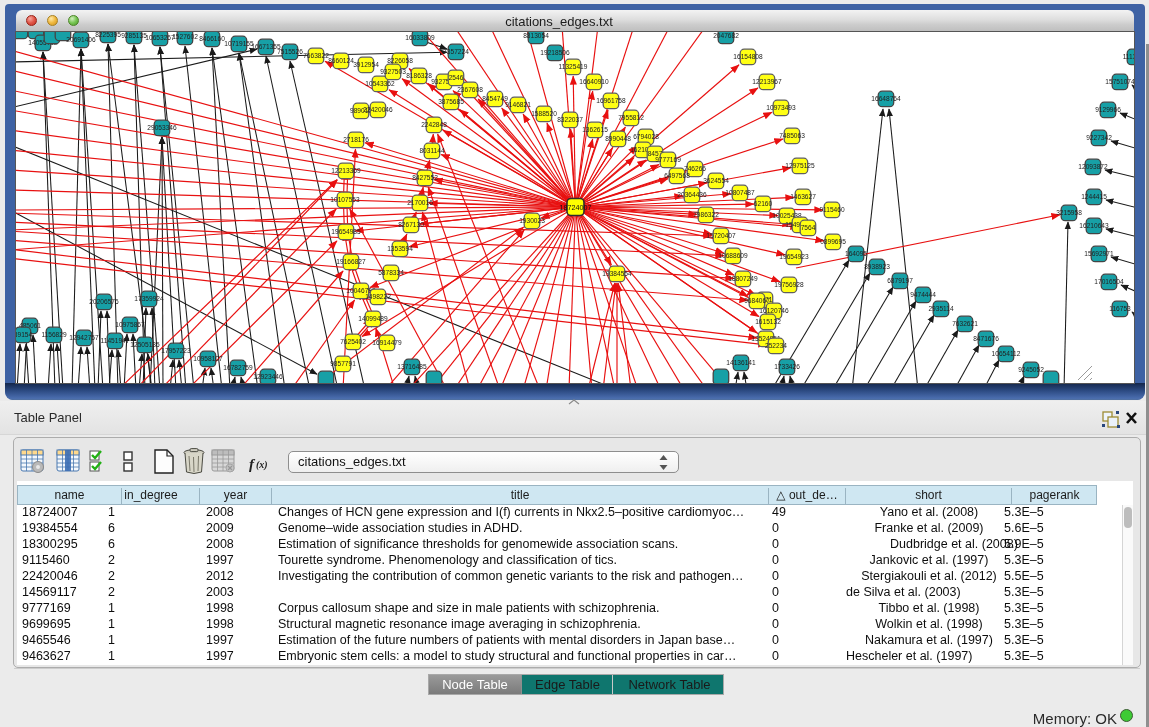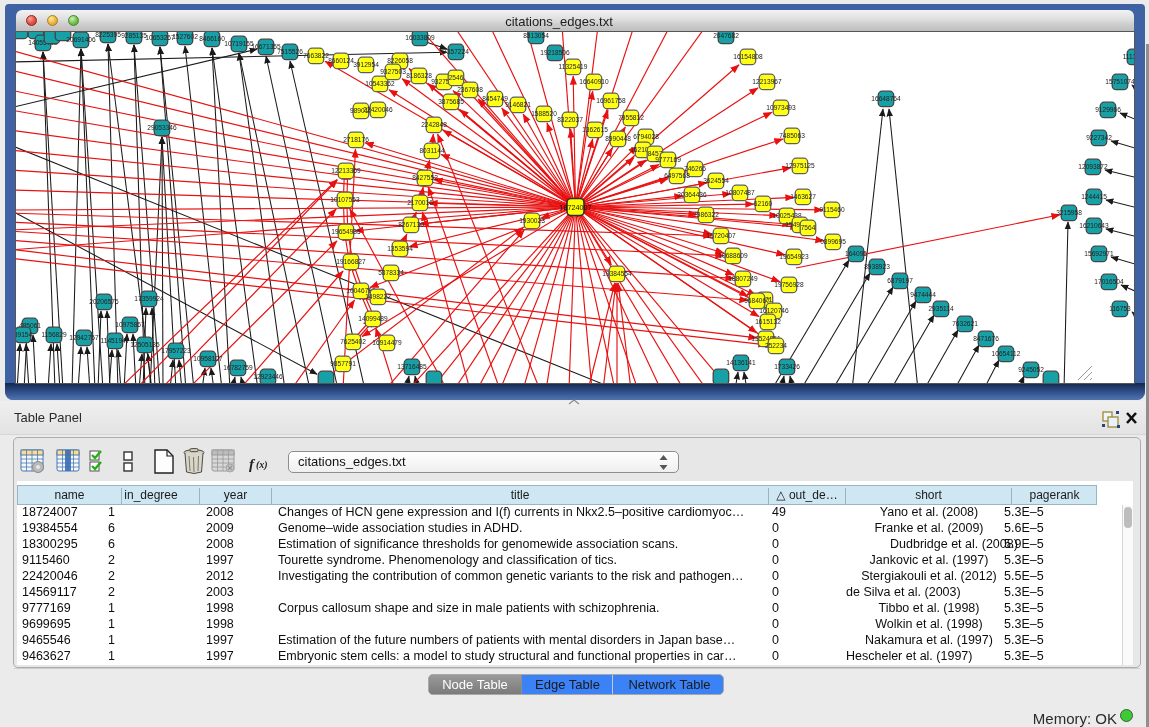--- a/index.html
+++ b/index.html
@@ -14,21 +14,21 @@
 #tptitle{left:14px;top:410px;font-size:13px;color:#2a2a2a}
 #container{left:13px;top:437px;width:1128px;height:231px;background:#e7e7e7;border:1px solid #acacac;border-radius:5px}
 #dropdown{left:288px;top:451px;width:391px;height:22px;background:linear-gradient(#ffffff,#efefef);border:1px solid #8e8e8e;border-radius:5px;font-size:13px;color:#111;line-height:20px;padding-left:9px}
 #tablebg{left:17px;top:481px;width:1116px;height:184px;background:#fff}
 #thead{left:17px;top:485px;width:1080px;height:20px;background:#cfe7f2;border:1px solid #9ab4c2}
 .hc{position:absolute;top:2px;font-size:12px;color:#1b1b1b;text-align:center;border-right:1px solid #9ab4c2;height:16px}
 .row{position:absolute;left:0;width:1120px;height:16px;font-size:12.5px;color:#0d0d0d}
 .row span{position:absolute;top:0;white-space:nowrap}
 #sbar{left:1122px;top:505px;width:11px;height:160px;background:#fafafa;border-left:1px solid #d5d5d5}
 #sthumb{left:1123.5px;top:507px;width:8px;height:21px;background:#bdbdbd;border-radius:4px}
-#tabs{left:428px;top:674px;width:296px;height:21px;background:#3b82f6;border:1px solid #a8a8a8;border-radius:5px;overflow:hidden}
+#tabs{left:428px;top:674px;width:296px;height:21px;background:#0f766e;border:1px solid #a8a8a8;border-radius:0;overflow:hidden}
 .seg{position:absolute;top:0;height:21px;font-size:13px;text-align:center;line-height:20px;color:#1a1a1a}
 #memory{right:32px;top:710px;font-size:15px;color:#2a2a2a}
 #memdot{left:1120px;top:709px;width:13px;height:13px;border-radius:50%;background:#3dcb35;border:1.5px solid #3c5c33}
 #grip{left:567px;top:399px;width:14px;height:6px}
 </style></head>
 <body>
 <div class="abs" id="frame"></div>
 <div class="abs" id="frameband"></div>
 <div class="abs" id="titlebar"></div>
 <div class="abs" id="title">citations_edges.txt</div>
@@ -675,20 +675,21 @@
     <span style="left:206px">1998</span>
     <span style="left:278px;width:486px;overflow:hidden;white-space:nowrap">Corpus callosum shape and size in male patients with schizophrenia.</span>
     <span style="left:772px">0</span>
     <span style="left:846px;width:166px;text-align:center">Tibbo et al. (1998)</span>
     <span style="left:1004px">5.3E–5</span>
   </div>
 <div class="row" style="top:617px">
     <span style="left:22px">9699695</span>
     <span style="left:108px">1</span>
     <span style="left:206px">1998</span>
+    <span style="left:278px;width:486px;overflow:hidden;white-space:nowrap">Structural magnetic resonance image averaging in schizophrenia.</span>
     <span style="left:772px">0</span>
     <span style="left:846px;width:166px;text-align:center">Wolkin et al. (1998)</span>
     <span style="left:1004px">5.3E–5</span>
   </div>
 <div class="row" style="top:633px">
     <span style="left:22px">9465546</span>
     <span style="left:108px">1</span>
     <span style="left:206px">1997</span>
     <span style="left:278px;width:486px;overflow:hidden;white-space:nowrap">Estimation of the future numbers of patients with mental disorders in Japan base…</span>
     <span style="left:772px">0</span>

